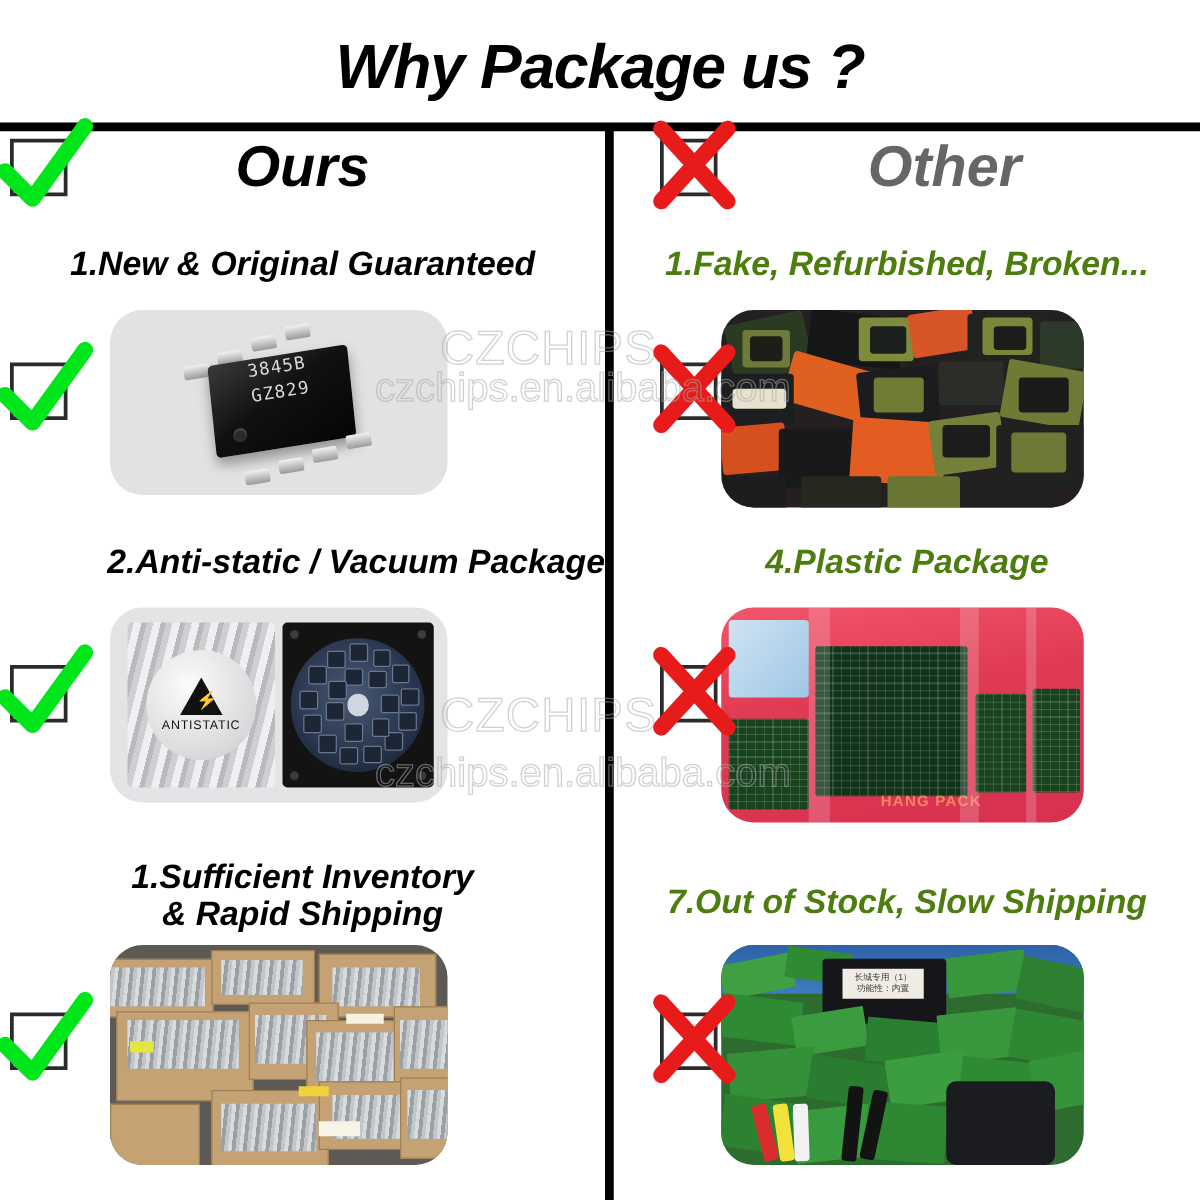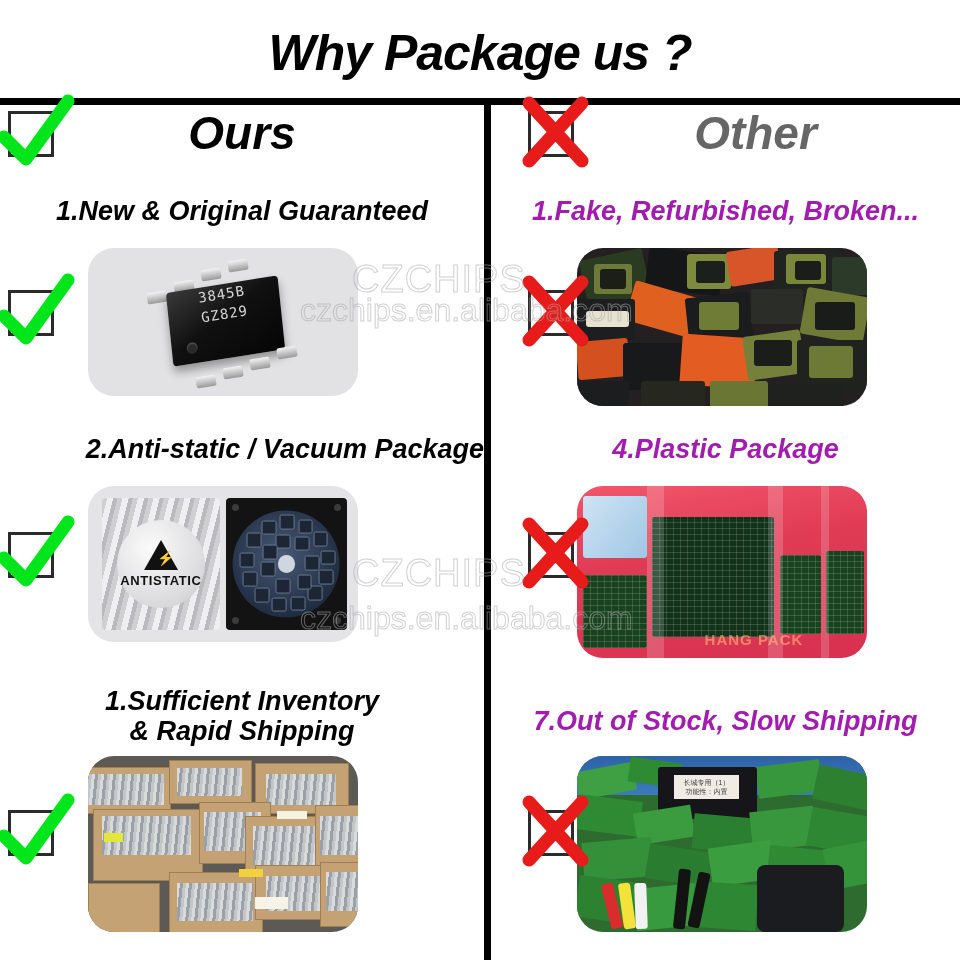--- a/index.html
+++ b/index.html
@@ -53,21 +53,21 @@
   }
   .mark svg{position:absolute;left:-12px;top:-16px;width:78px;height:78px;overflow:visible;}
 
   
   .item-title{
     position:absolute;
     font-weight:bold;font-style:italic;
     white-space:nowrap;line-height:1.12;
   }
   .t-left{color:#000;}
-  .t-right{color:#a21caf;}
+  .t-right{color:#4d7c0f;}
 
   
   .photo{
     position:absolute;border-radius:26px;overflow:hidden;
   }
 
   
   .ph-chip{background:#e2e2e4;}
   .chip-body{
     position:absolute;left:30%;top:24%;width:42%;height:50%;
@@ -107,21 +107,21 @@
     background:radial-gradient(circle at 38% 32%,#fbfbfb,#d9d9dc 72%,#c2c2c6);
     display:flex;flex-direction:column;align-items:center;justify-content:center;
   }
   .esd-tri{
     width:0;height:0;border-left:17px solid transparent;border-right:17px solid transparent;
     border-bottom:30px solid #111;position:relative;
   }
   .esd-bolt{
     position:absolute;left:-4px;top:11px;color:#fff;font-size:14px;line-height:1;
   }
-  .esd-word{font-size:13px;font-weight:bold;letter-spacing:.6px;color:#111;margin-top:3px;}
+  .esd-word{font-size:10px;font-weight:normal;letter-spacing:.6px;color:#111;margin-top:3px;}
   .esd-reel{
     position:absolute;right:4%;top:8%;width:45%;height:84%;
     background:#131313;border-radius:4px;
   }
   .reel-disc{
     position:absolute;left:50%;top:50%;transform:translate(-50%,-50%);
     width:88%;aspect-ratio:1/1;border-radius:50%;
     background:radial-gradient(circle at 46% 42%,#4a5a74,#26344b 60%,#121a28);
   }
   .reel-hub{
@@ -137,21 +137,21 @@
   .pcb-dark{background:#12331a;}
   .pcb-grid{
     position:absolute;inset:0;
     background:
       repeating-linear-gradient(0deg,rgba(190,210,190,.20) 0 1px,transparent 1px 6px),
       repeating-linear-gradient(90deg,rgba(190,210,190,.18) 0 1px,transparent 1px 7px);
   }
   .bag-sheen{position:absolute;background:rgba(255,255,255,.18);}
   .pack-word{
     position:absolute;left:44%;bottom:6%;color:rgba(255,200,120,.55);
-    font-size:15px;font-weight:bold;letter-spacing:1px;white-space:nowrap;
+    font-size:12px;font-weight:bold;letter-spacing:1px;white-space:nowrap;
   }
 
   
   .ph-boxes{background:#5d5a55;}
   .box{position:absolute;background:#c4a274;border:1px solid #9e7f54;}
   .box-in{position:absolute;background:#b0b3b6;
     background-image:repeating-linear-gradient(96deg,#d9dadc 0 3px,#9aa0a5 3px 6px,#c3c6c9 6px 9px);}
 
   
   .ph-green{background:#2e6b2f;}

